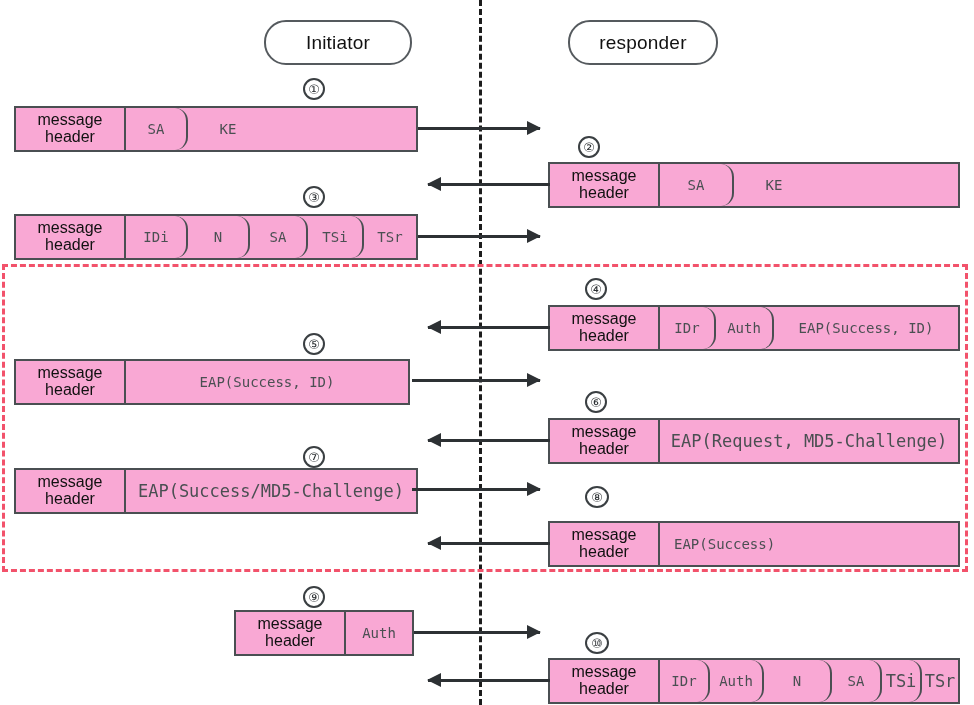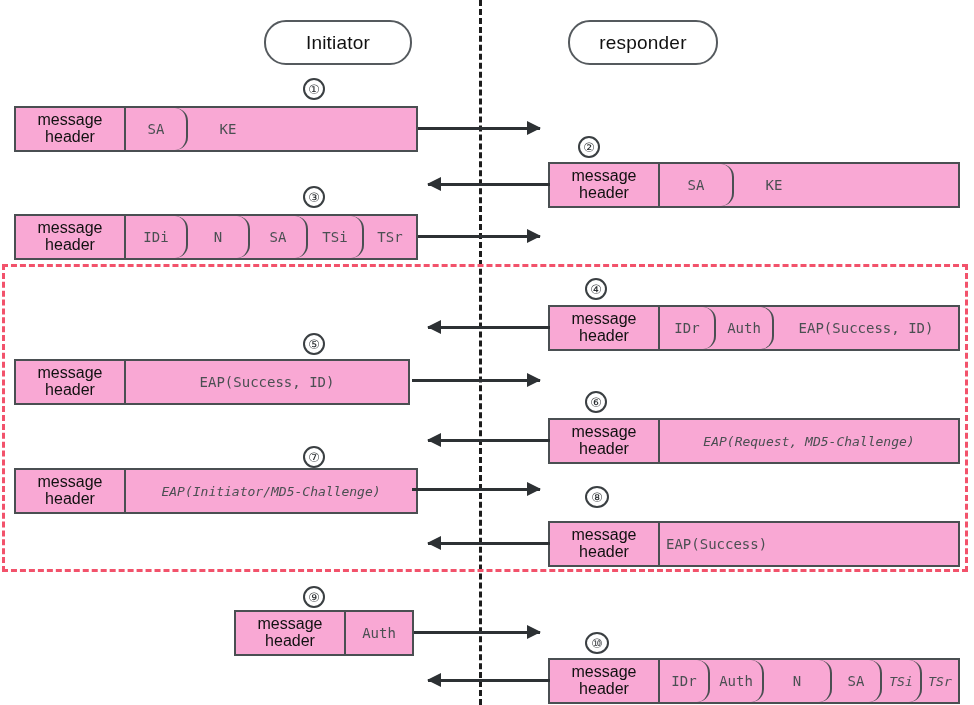--- a/index.html
+++ b/index.html
@@ -85,21 +85,21 @@
     line-height: 1.05;
     letter-spacing: 0;
   }
   .cell.header span { display: block; }
   .cell.mono {
     font-family: "DejaVu Sans Mono", monospace;
     font-size: 14px;
     color: #4a4f52;
     border-radius: 13px;
   }
-  .cell.small { font-size: 13px; font-style: italic; }
+  .cell.small { font-size: 17px; }
 
   
   .arrow {
     position: absolute;
     height: 3px;
     background: #2d3134;
   }
   .arrow .head {
     position: absolute;
     top: -6px;
@@ -244,35 +244,35 @@
     </div>
 
   <div class="step" style="left:303px; top:446px;">⑦</div>
   <div class="msg" style="left:14px; top:468px; width:404px;">
     <div class="cell header" style="width:110px;">
       <div>
           <span>message</span>
           <span>header</span>
         </div>
     </div>
-    <div class="cell mono small" style="flex:1;">EAP(Initiator/MD5-Challenge)</div>
+    <div class="cell mono small" style="flex:1;">EAP(Success/MD5-Challenge)</div>
   </div>
   <div class="arrow right" style="left:412px; top:488px; width:128px;">
       <div class="head"></div>
     </div>
 
   <div class="step wide" style="left:585px; top:486px;">⑧</div>
   <div class="msg" style="left:548px; top:521px; width:412px;">
     <div class="cell header" style="width:110px;">
       <div>
           <span>message</span>
           <span>header</span>
         </div>
     </div>
-    <div class="cell mono" style="flex:1; justify-content:flex-start; padding-left:6px;">EAP(Success)</div>
+    <div class="cell mono" style="flex:1; justify-content:flex-start; padding-left:14px;">EAP(Success)</div>
   </div>
   <div class="arrow left" style="left:428px; top:542px; width:122px;">
       <div class="head"></div>
     </div>
 
   <div class="step" style="left:303px; top:586px;">⑨</div>
   <div class="msg" style="left:234px; top:610px; width:180px;">
     <div class="cell header" style="width:110px;">
       <div>
           <span>message</span>

